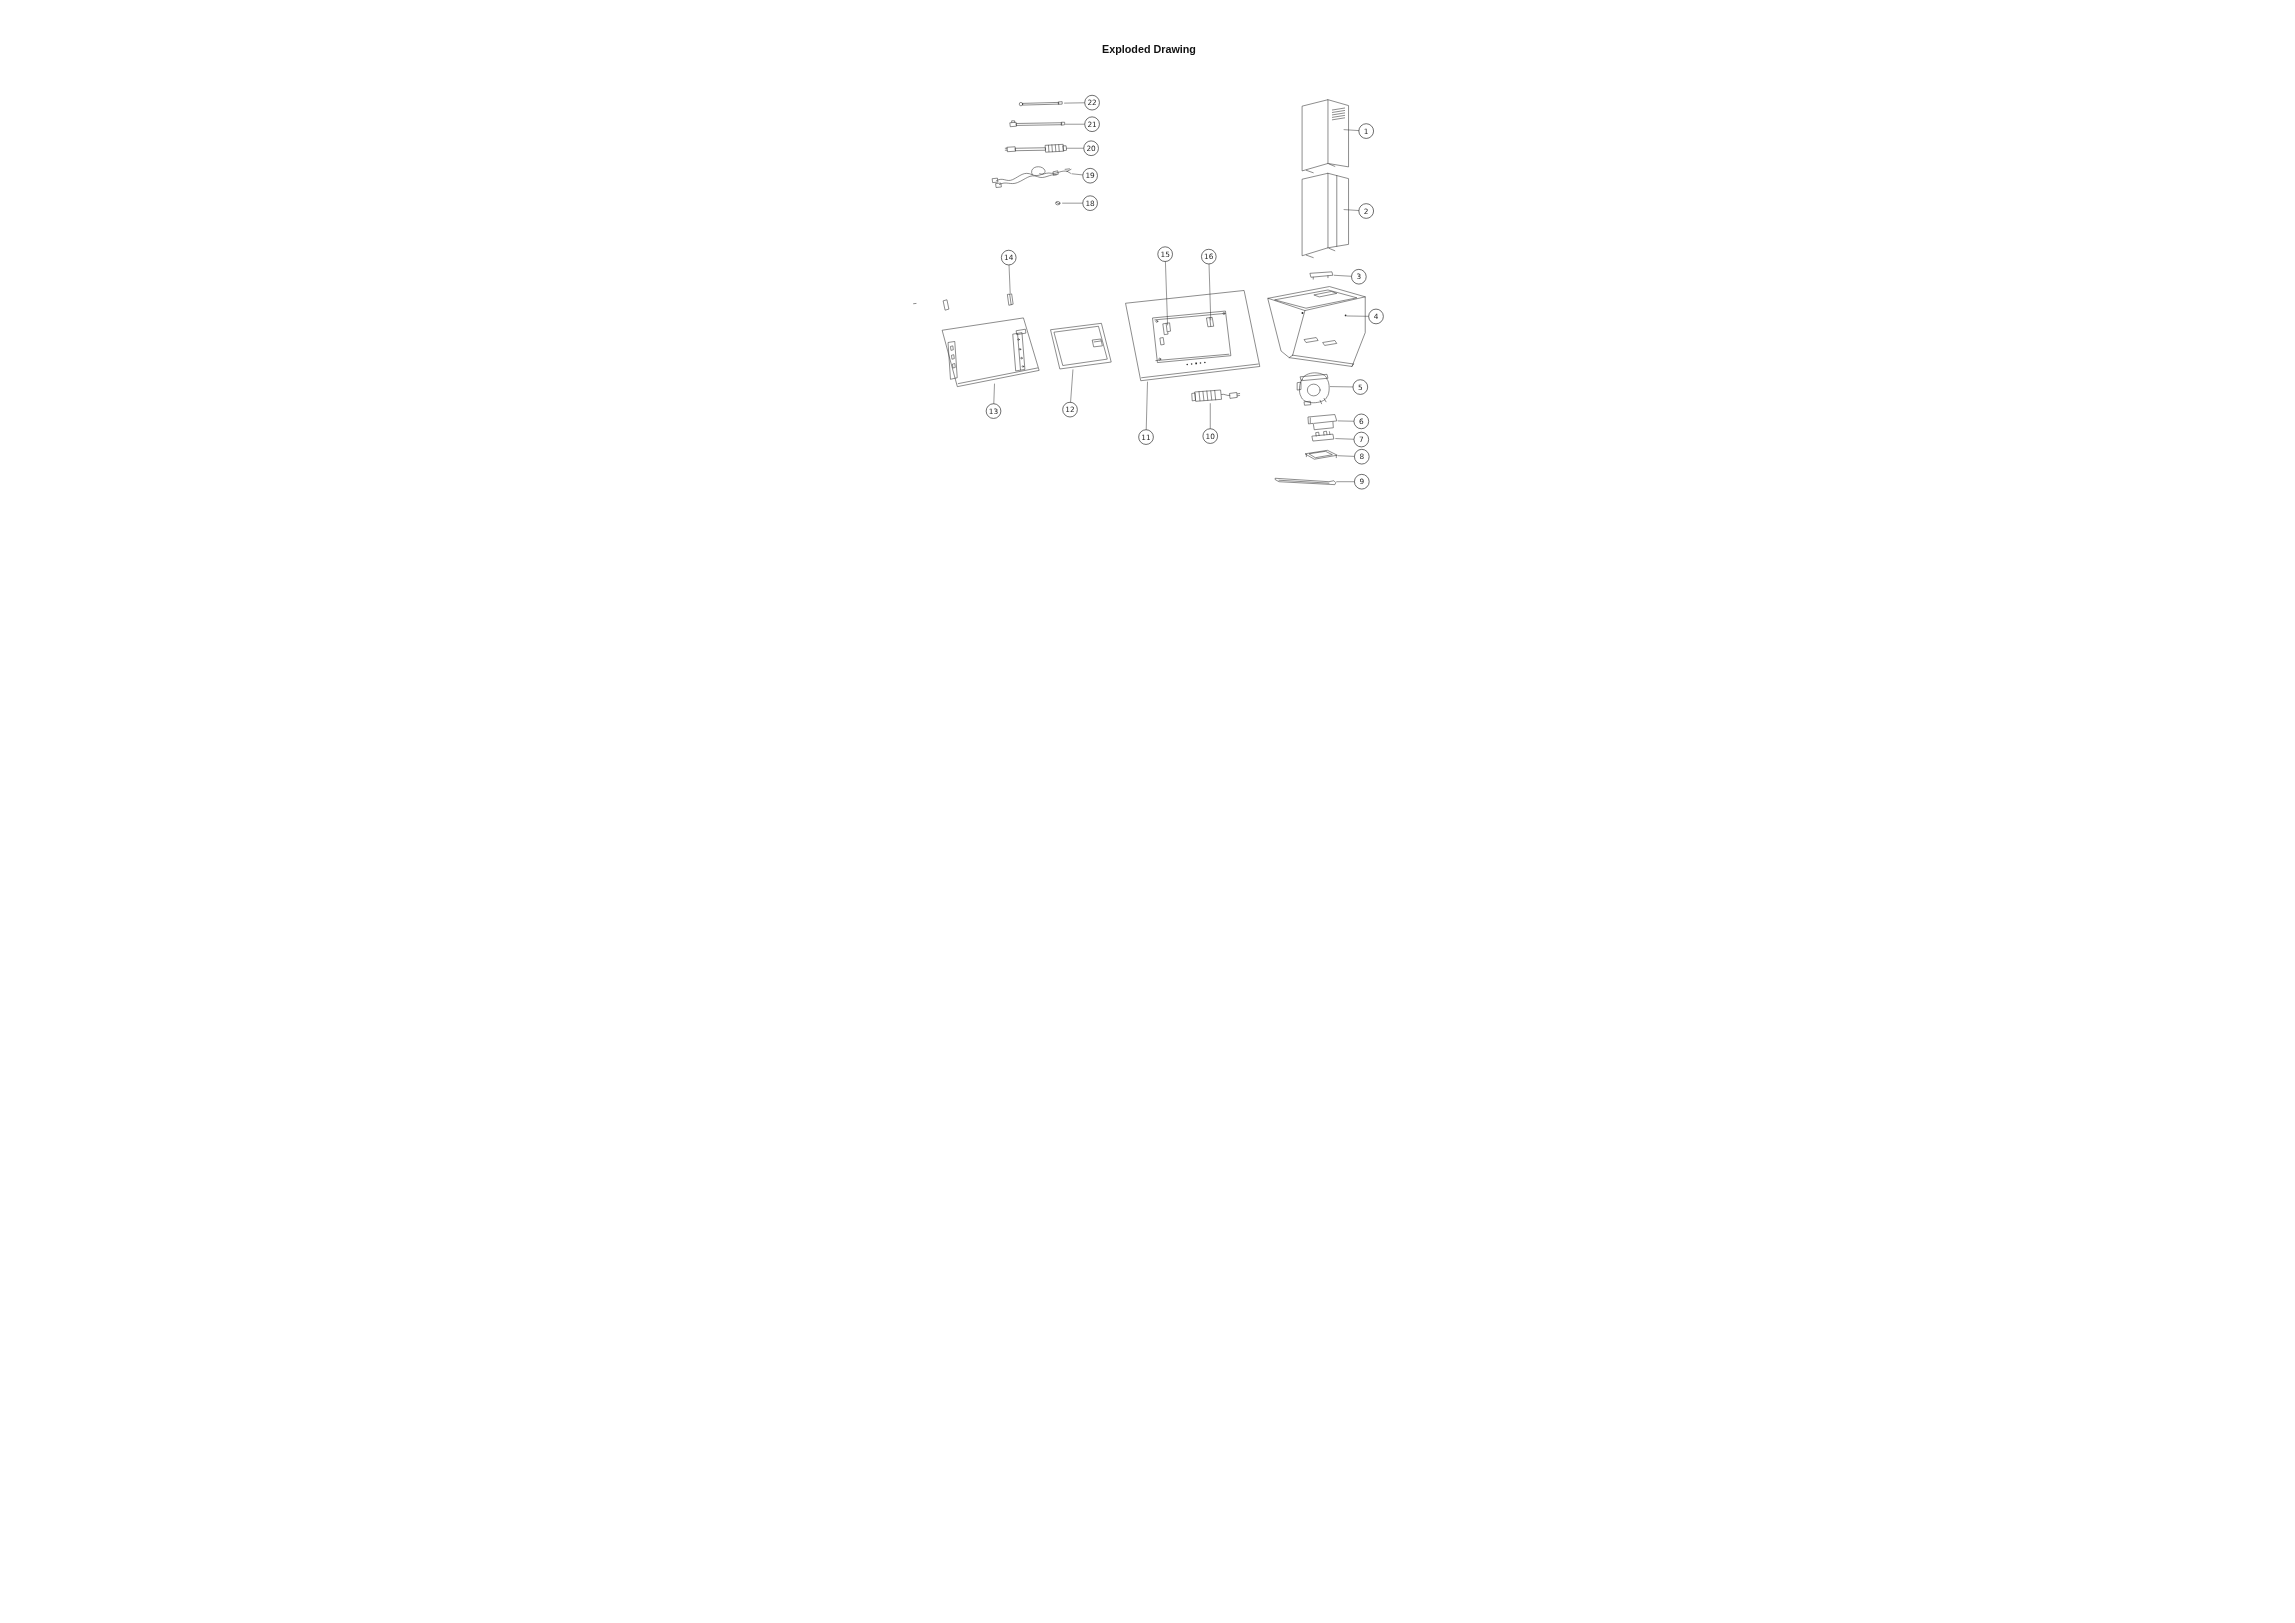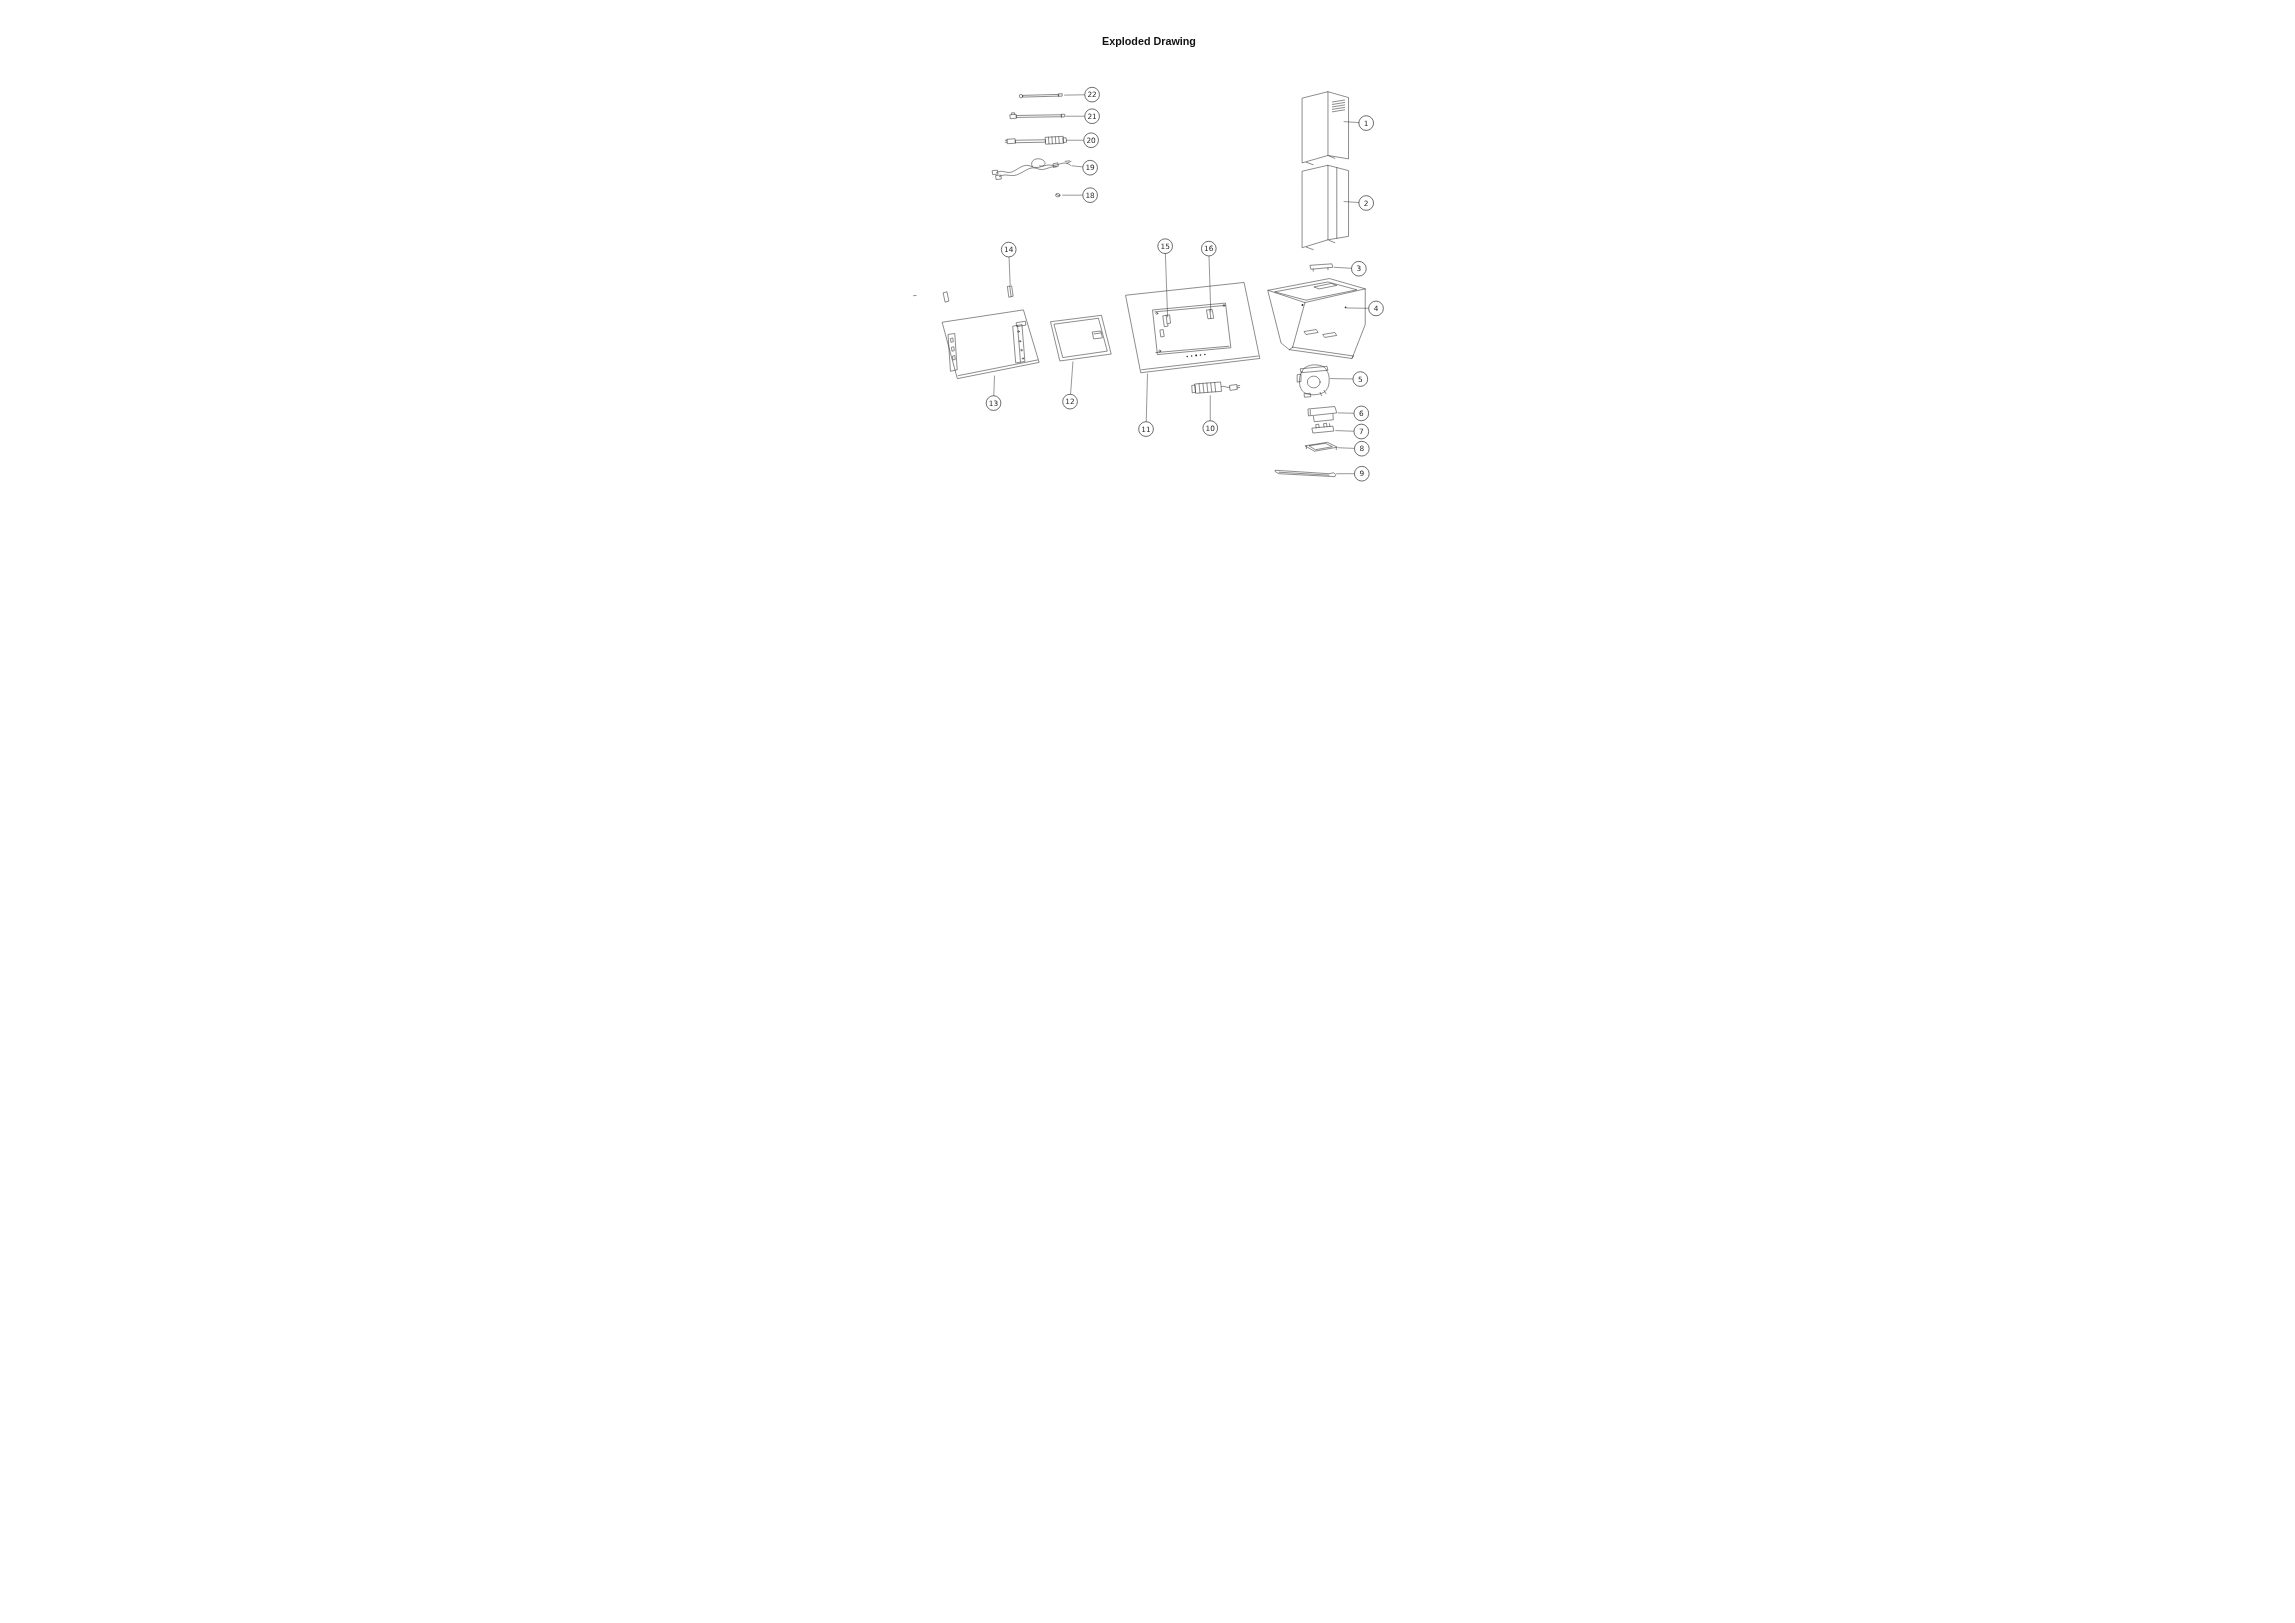--- a/index.html
+++ b/index.html
@@ -4,21 +4,21 @@
 <style>
   html, body {
     margin: 0;
     padding: 0;
     background: #ffffff;
     font-family: "Liberation Sans", sans-serif;
   }
   .page {
     width: 100%;
     max-width: 765px;
-    margin: 0 auto;
+    margin: 8px auto;
     background: #ffffff;
   }
   svg {
     display: block;
     width: 100%;
     height: auto;
   }
   .title-text {
     fill: #111111;
     font-family: "Liberation Sans", sans-serif;

